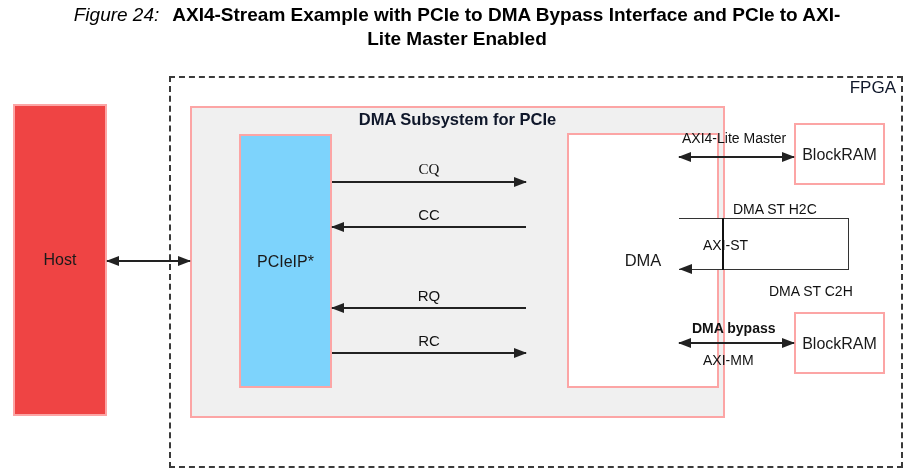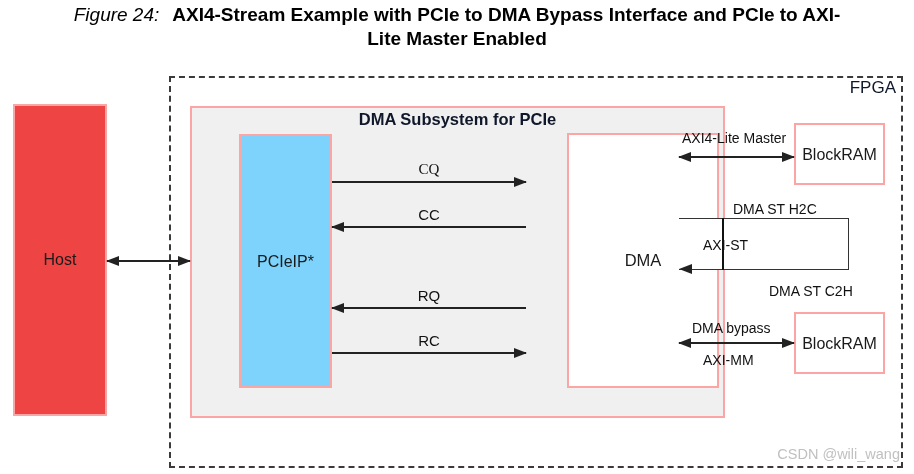--- a/index.html
+++ b/index.html
@@ -60,21 +60,21 @@
   .c2h-head { position: absolute; left: 679px; top: 264px; width: 0; height: 0;
               border-top: 5px solid transparent; border-bottom: 5px solid transparent;
               border-right: 13px solid #222; }
 
   
   .if-label { position: absolute; font-size: 14px; color: #111; white-space: nowrap; }
   .if-axil   { left: 682px; top: 130px; }
   .if-h2c    { left: 733px; top: 201px; }
   .if-axist  { left: 703px; top: 237px; }
   .if-c2h    { left: 733px; top: 283px; margin-left: 36px; }
-  .if-bypass { left: 692px; top: 320px; }
+  .if-bypass { left: 692px; top: 320px; font-weight: bold; }
   .if-aximm  { left: 703px; top: 352px; }
 
   
   .watermark { position: absolute; left: 690px; top: 446px; width: 210px; text-align: right;
                font-size: 14.5px; color: #c0c0c0; }
 </style>
 </head>
 <body>
 
 <div id="canvas">
@@ -153,15 +153,14 @@
   <div class="if-label if-axist">AXI-ST</div>
   <div class="if-label if-c2h">DMA ST C2H</div>
 
   <div class="if-label if-bypass">DMA bypass</div>
   <div class="arrow a-bypass">
     <span class="ah l"></span>
     <span class="ah r"></span>
   </div>
   <div class="if-label if-aximm">AXI-MM</div>
 
-  <div class="watermark">CSDN @wili_wang</div>
 
 </div>
 
 </body></html>

